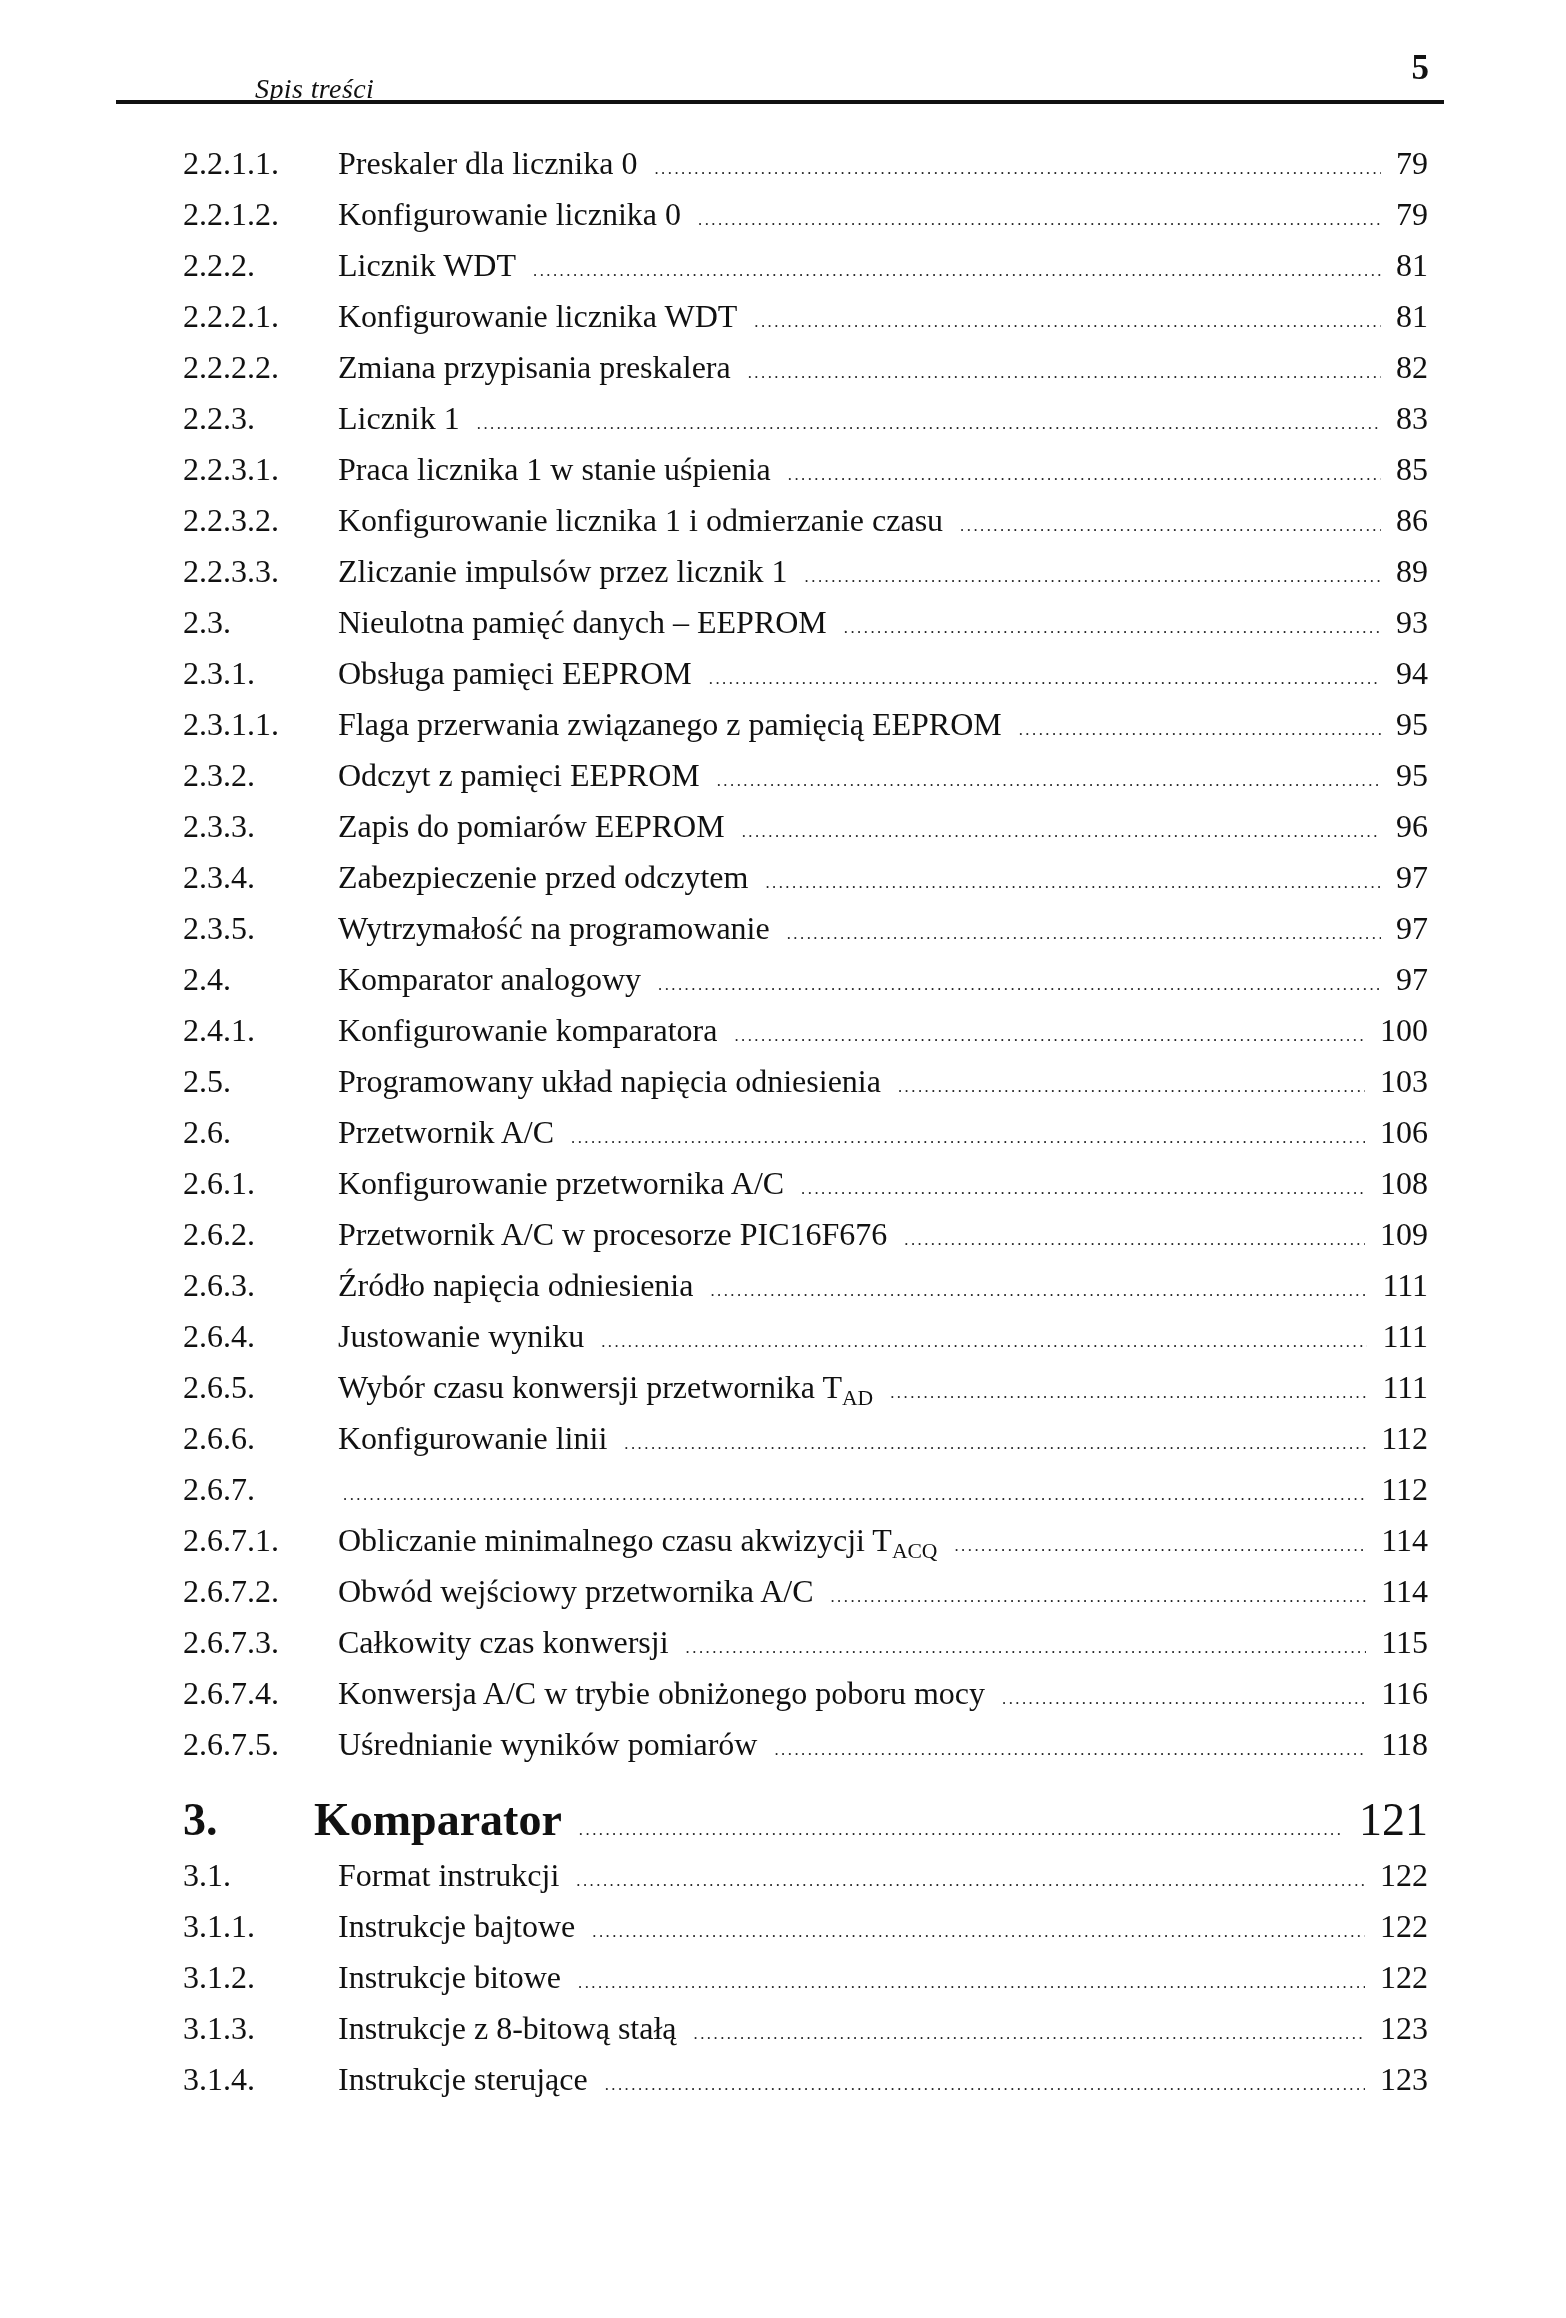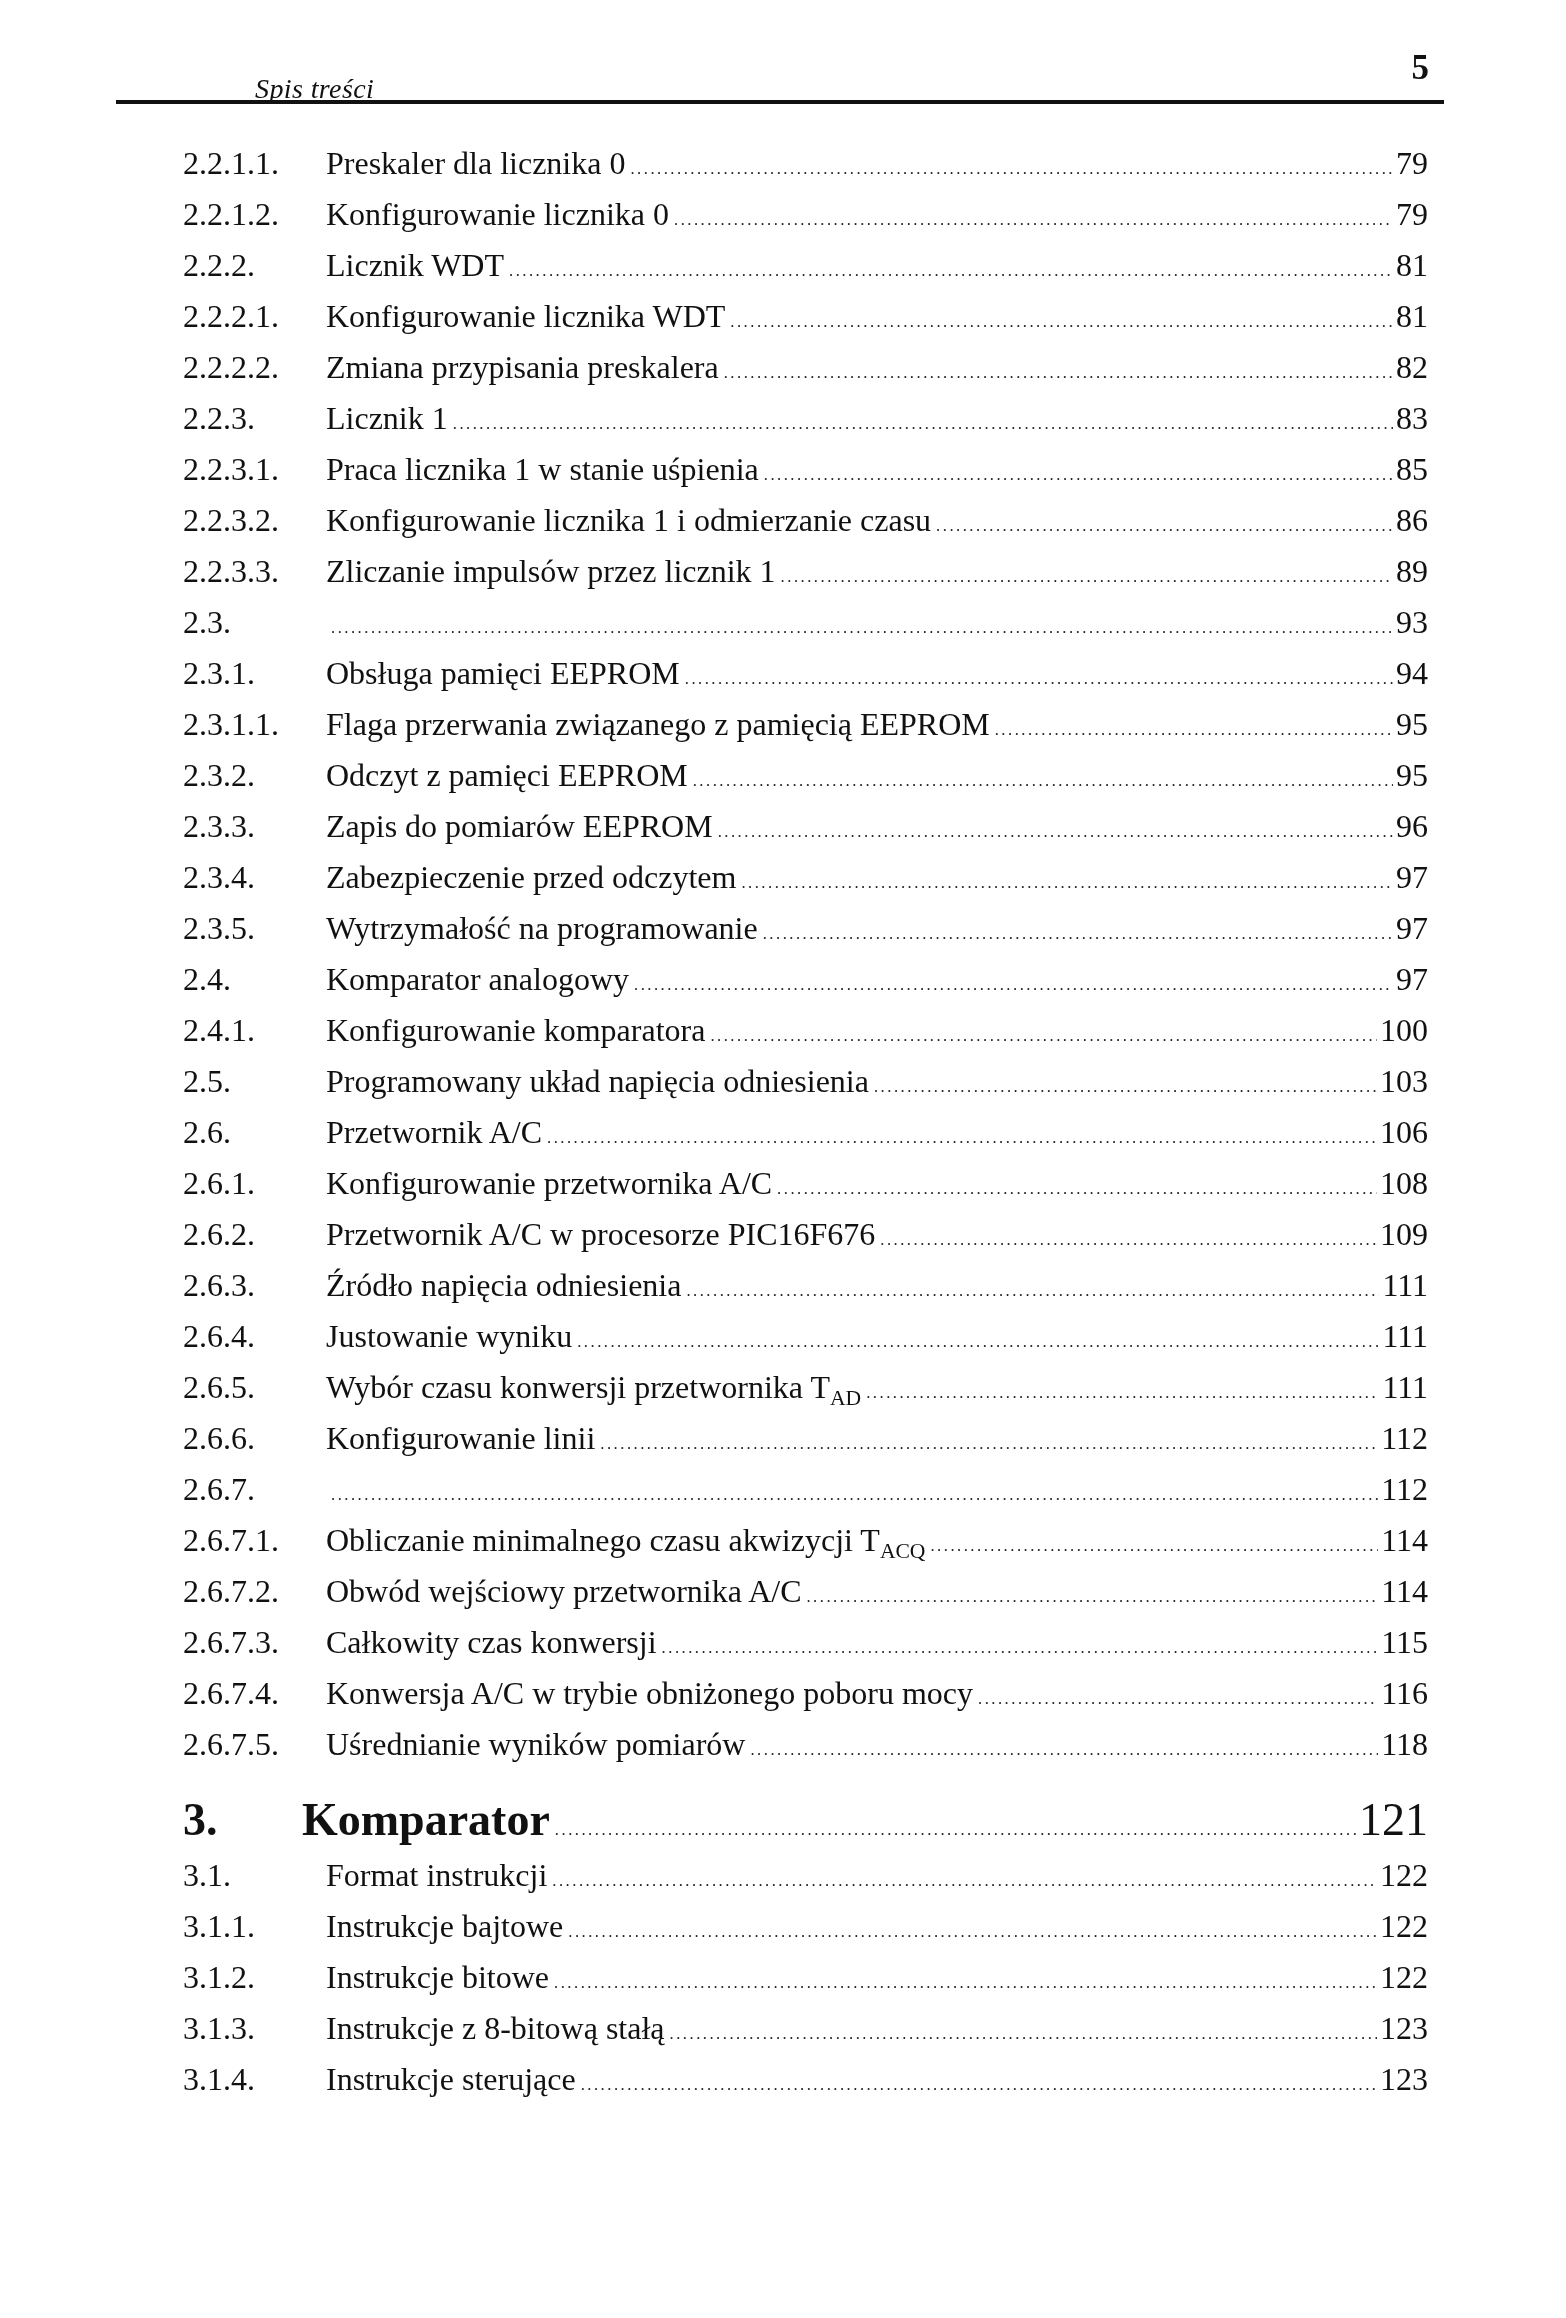--- a/index.html
+++ b/index.html
@@ -4,21 +4,21 @@
 <style>
   html, body { margin: 0; padding: 0; background: #ffffff; }
   body { width: 1567px; height: 2319px; position: relative; overflow: hidden;
          font-family: "Liberation Serif", "DejaVu Serif", serif; color: #111; }
   .page { position: absolute; left: 0; top: 0; width: 1567px; height: 2319px; }
   .header { position: absolute; left: 116px; top: 46px; width: 1328px; height: 50px; }
   .header-title { position: absolute; left: 139px; top: 6.6px; font-style: italic; font-size: 28px; letter-spacing: 0.4px; margin-top: 20px; }
   .header-page { position: absolute; right: 15px; top: 1.7px; font-weight: bold; font-size: 35px; }
   .rule { position: absolute; left: 116px; top: 100px; width: 1328px; height: 4.2px; background: #111; }
   .toc { position: absolute; left: 183px; top: 138px; width: 1245px; }
-  .row { position: relative; height: 51px; display: flex; align-items: baseline; font-size: 32px; line-height: 51px; }
+  .row { position: relative; height: 51px; display: flex; align-items: baseline; font-size: 32px; line-height: 51px; gap: 12px; }
   .num { width: 143px; flex: 0 0 143px; }
   .title { white-space: nowrap; }
   .leader { flex: 1 1 auto; overflow: hidden; white-space: nowrap; margin: 0 3.3px 0 5px; font-size: 16.6px; letter-spacing: 2.5px; color: #222; }
   .leader::before { content: "....................................................................................................................................................................................................................................."; }
   .pg { flex: 0 0 auto; text-align: right; }
   sub { font-size: 21.6px; vertical-align: -6.6px; line-height: 0; text-align: right; }
   .row.chapter { font-size: 46px; font-weight: bold; height: 68px; line-height: 75px; margin-top: 11.6px; }
   .row.chapter .num { width: 119px; flex: 0 0 119px; }
   .row.chapter .leader { font-weight: normal; font-size: 16.6px; }
   .row.chapter .pg { font-weight: normal; font-size: 46px; }
@@ -84,20 +84,21 @@
     <span class="pg">86</span>
   </div>
       <div class="row">
     <span class="num">2.2.3.3.</span>
     <span class="title">Zliczanie impulsów przez licznik 1</span>
     <span class="leader"></span>
     <span class="pg">89</span>
   </div>
       <div class="row">
     <span class="num">2.3.</span>
+    <span class="title">Nieulotna pamięć danych – EEPROM</span>
     <span class="leader"></span>
     <span class="pg">93</span>
   </div>
       <div class="row">
     <span class="num">2.3.1.</span>
     <span class="title">Obsługa pamięci EEPROM</span>
     <span class="leader"></span>
     <span class="pg">94</span>
   </div>
       <div class="row">

